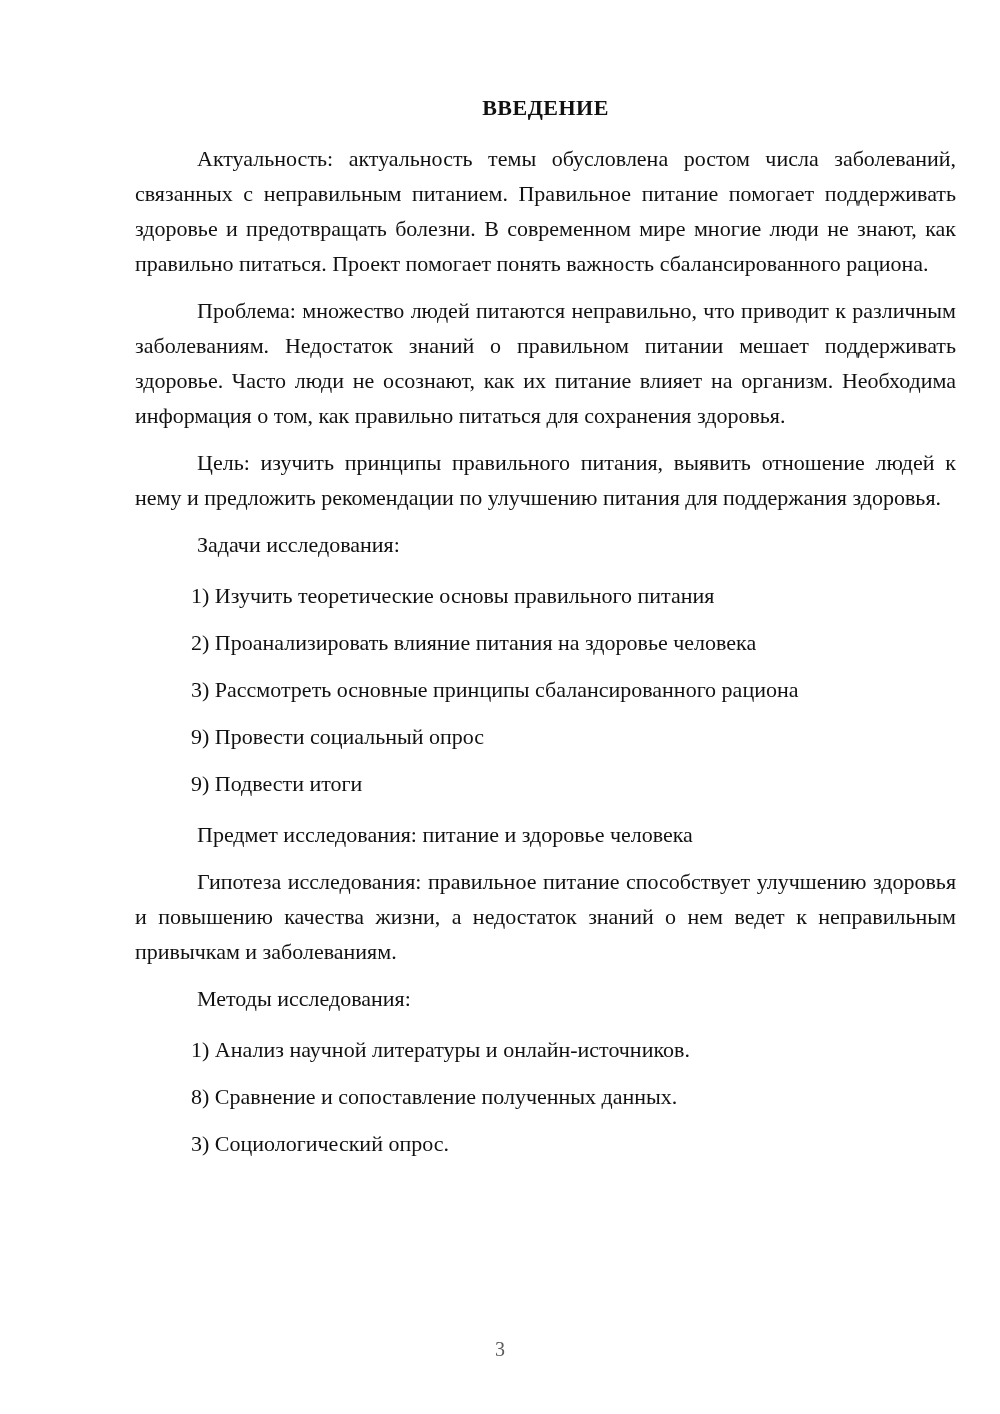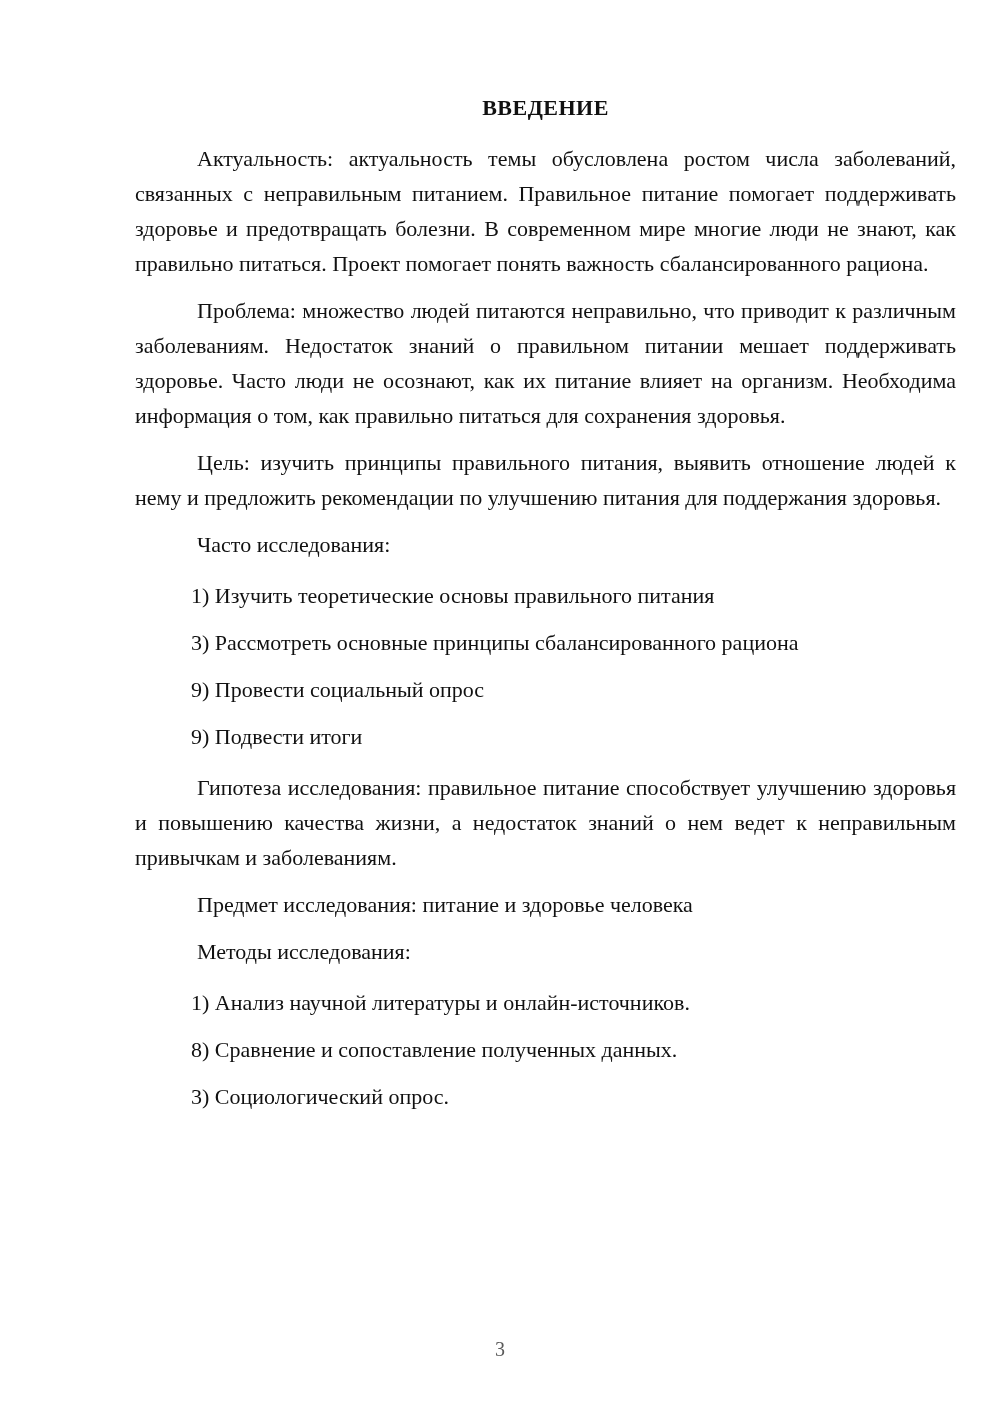--- a/index.html
+++ b/index.html
@@ -65,33 +65,34 @@
 <div class="page">
 
   <h1 class="title">ВВЕДЕНИЕ</h1>
 
   <p class="para">Актуальность: актуальность темы обусловлена ростом числа заболеваний, связанных с неправильным питанием. Правильное питание помогает поддерживать здоровье и предотвращать болезни. В современном мире многие люди не знают, как правильно питаться. Проект помогает понять важность сбалансированного рациона.</p>
 
   <p class="para">Проблема: множество людей питаются неправильно, что приводит к различным заболеваниям. Недостаток знаний о правильном питании мешает поддерживать здоровье. Часто люди не осознают, как их питание влияет на организм. Необходима информация о том, как правильно питаться для сохранения здоровья.</p>
 
   <p class="para">Цель: изучить принципы правильного питания, выявить отношение людей к нему и предложить рекомендации по улучшению питания для поддержания здоровья.</p>
 
-  <p class="para no-justify">Часто исследования:</p>
+  <p class="para no-justify">Задачи исследования:</p>
 
   <div class="list">
     <p class="list-item">1) Изучить теоретические основы правильного питания</p>
+    <p class="list-item">2) Проанализировать влияние питания на здоровье человека</p>
     <p class="list-item">3) Рассмотреть основные принципы сбалансированного рациона</p>
     <p class="list-item">9) Провести социальный опрос</p>
     <p class="list-item">9) Подвести итоги</p>
   </div>
 
 
+  <p class="para no-justify">Предмет исследования: питание и здоровье человека</p>
+
   <p class="para">Гипотеза исследования: правильное питание способствует улучшению здоровья и повышению качества жизни, а недостаток знаний о нем ведет к неправильным привычкам и заболеваниям.</p>
-
-  <p class="para no-justify">Предмет исследования: питание и здоровье человека</p>
 
   <p class="para no-justify">Методы исследования:</p>
 
   <div class="list">
     <p class="list-item">1) Анализ научной литературы и онлайн-источников.</p>
     <p class="list-item">8) Сравнение и сопоставление полученных данных.</p>
     <p class="list-item">3) Социологический опрос.</p>
   </div>
 
   <div class="footer">

